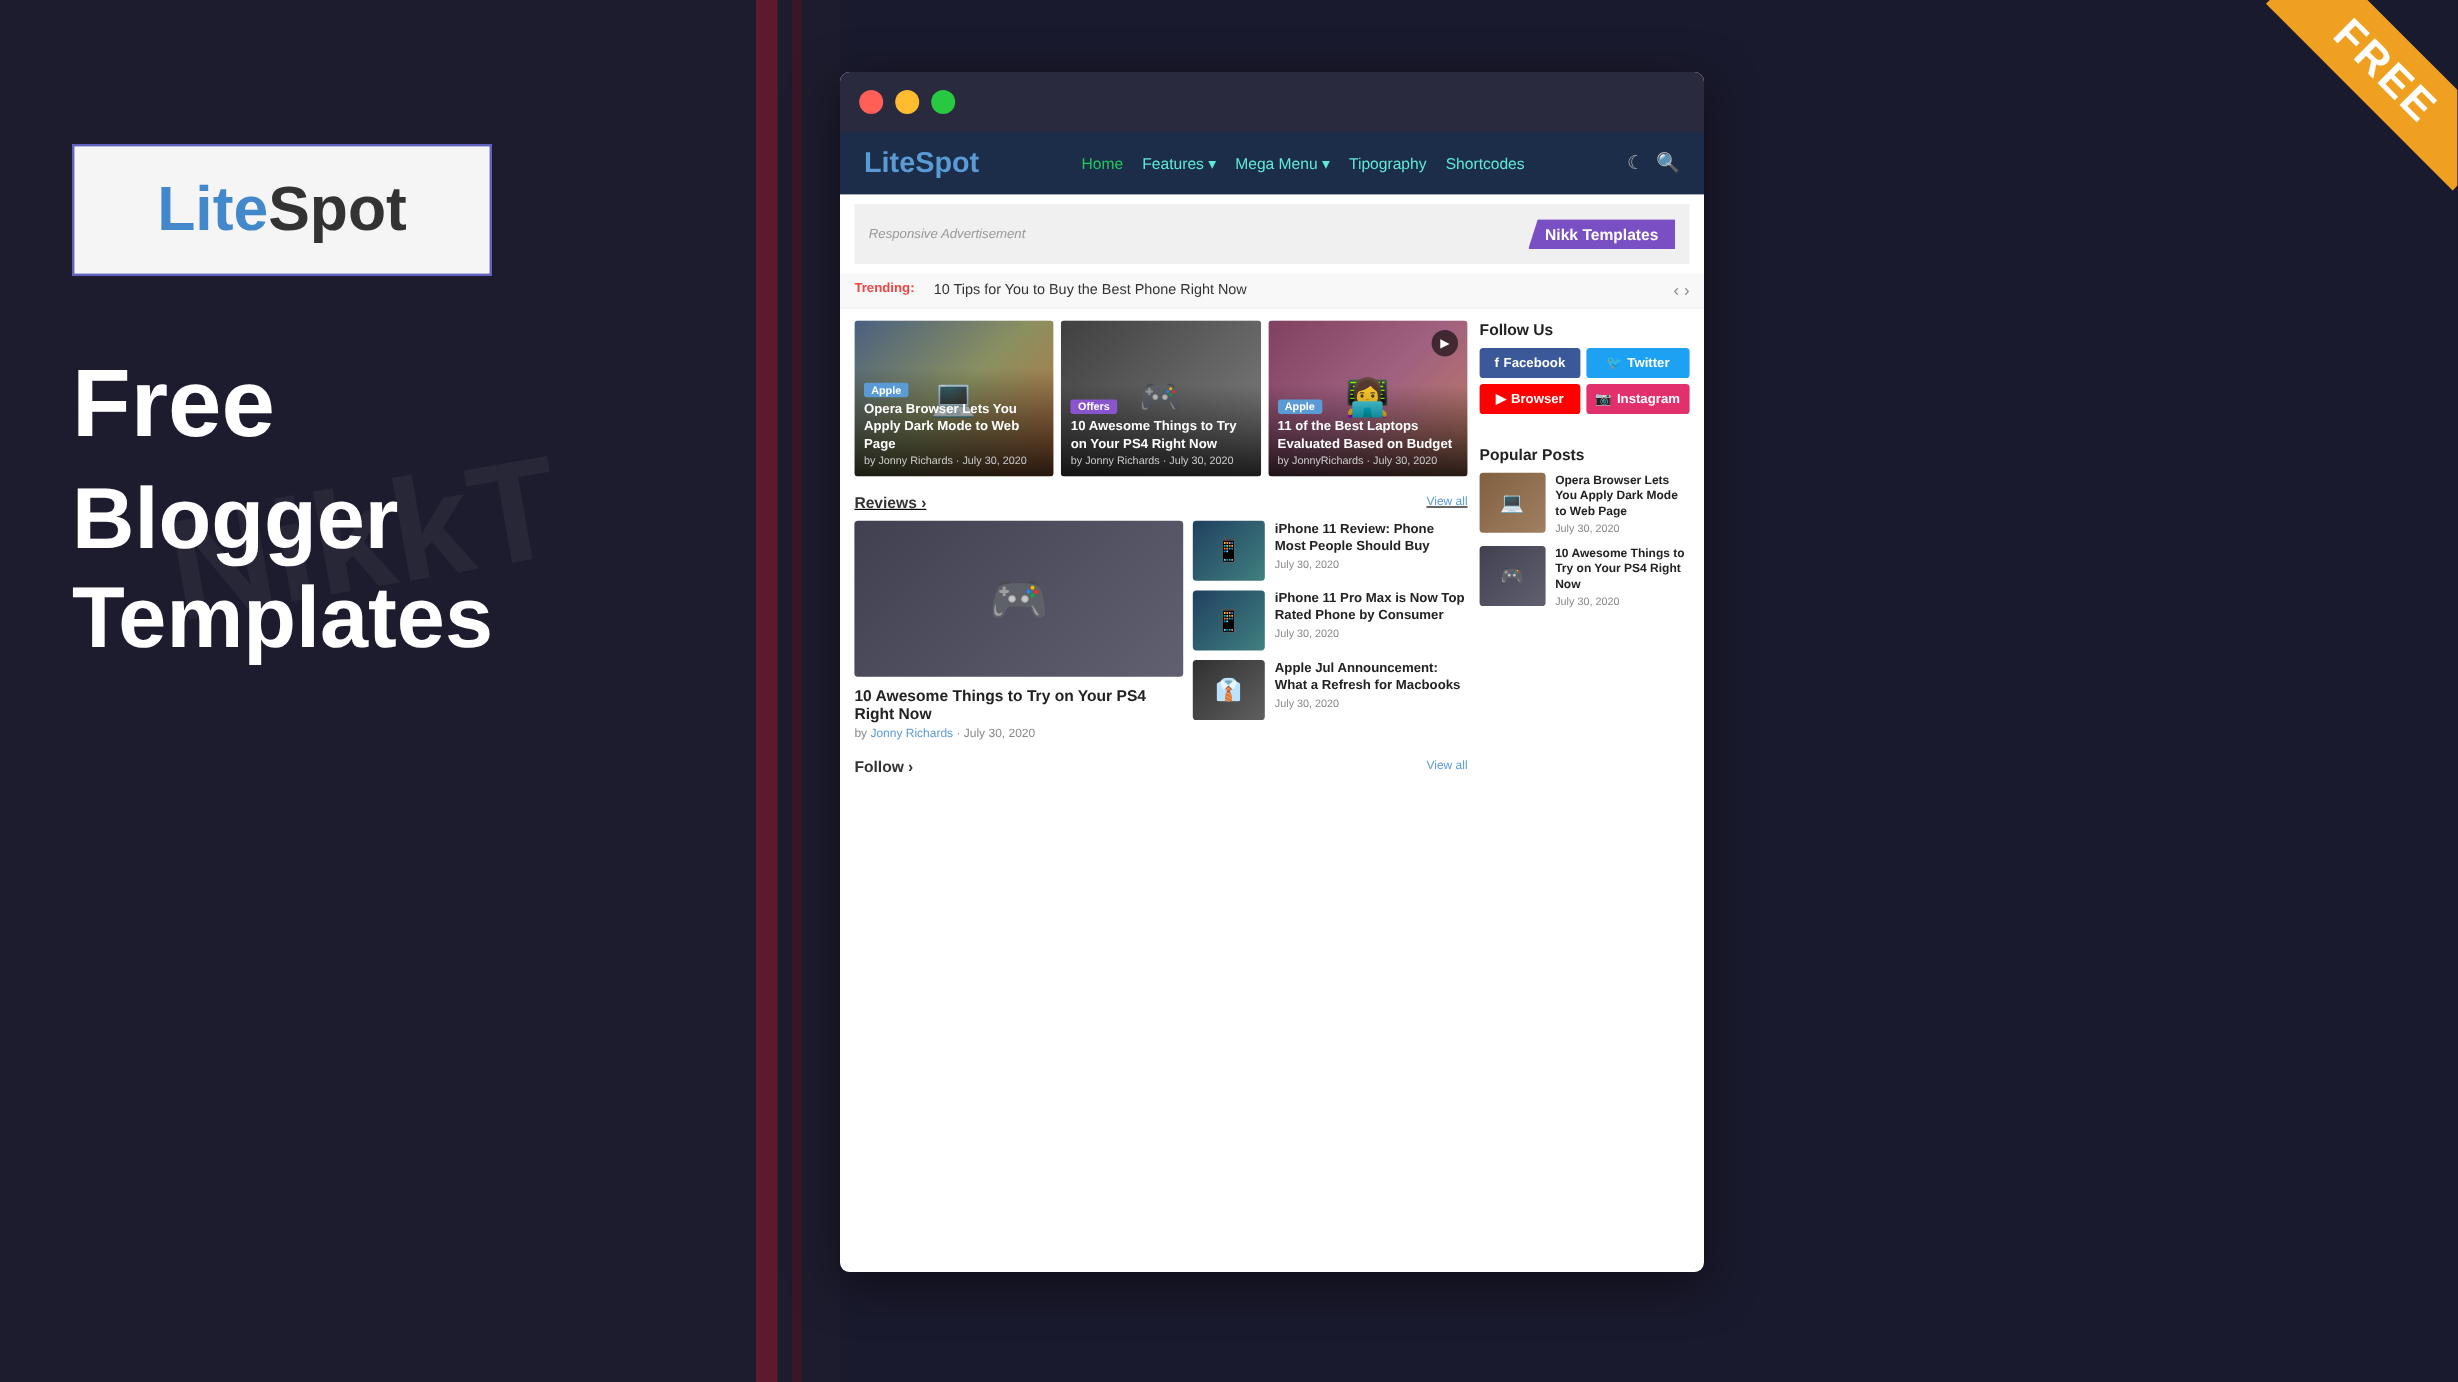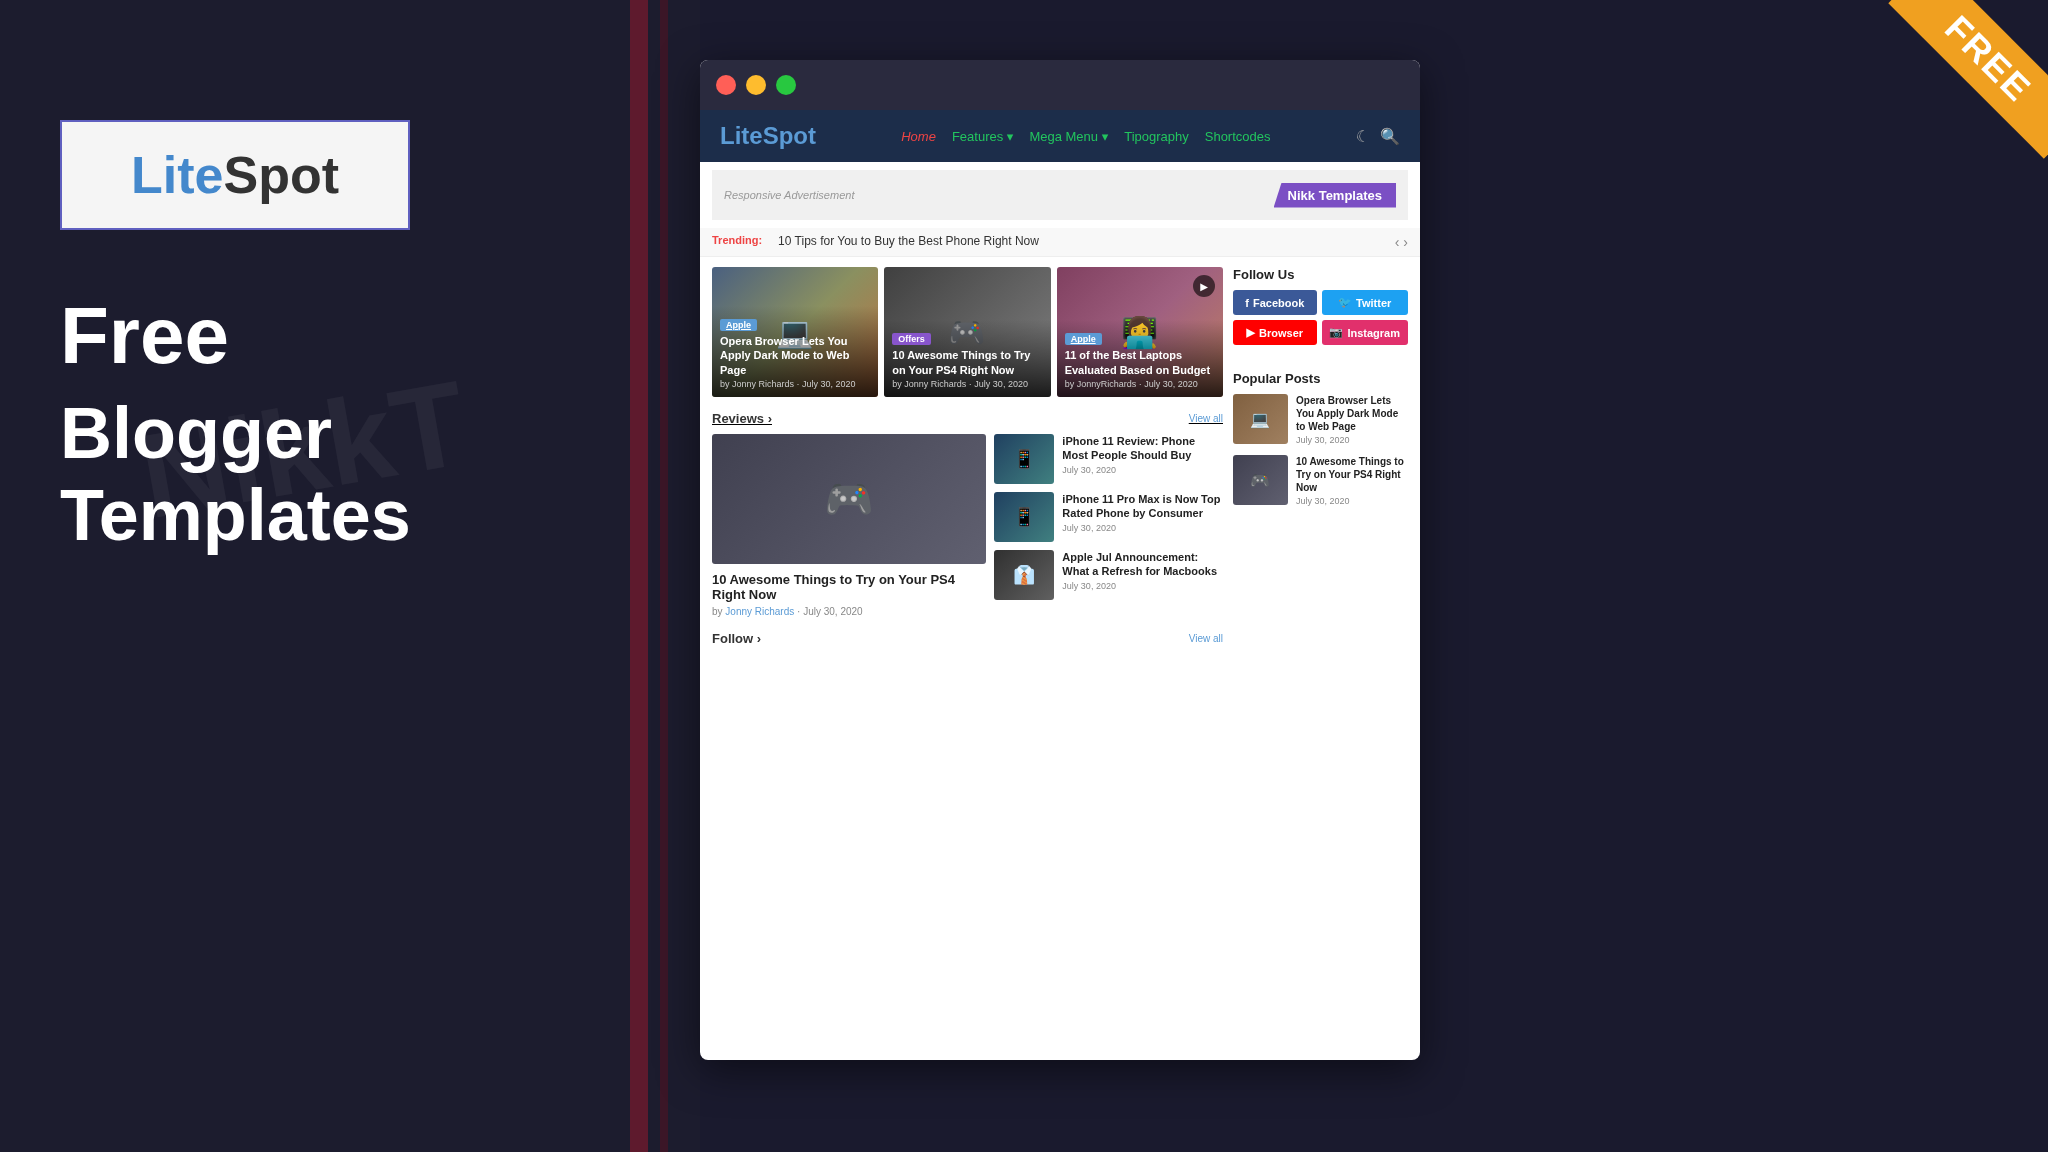--- a/index.html
+++ b/index.html
@@ -145,25 +145,25 @@
       color: white;
       font-family: Arial, sans-serif;
     }
     .site-logo span { color: #5b9bd5; }
     .nav-menu {
       display: flex;
       gap: 16px;
       align-items: center;
     }
     .nav-item {
-      color: #22c55e;
+      color: #5eead4;
       font-size: 13px;
       cursor: pointer;
     }
-    .nav-item.active { color: #ef4444; font-style: italic; }
+    .nav-item.active { color: #22c55e; }
     .nav-icons {
       display: flex;
       gap: 10px;
       align-items: center;
     }
     .nav-icon {
       color: #aaa;
       font-size: 16px;
       cursor: pointer;
     }
@@ -264,21 +264,21 @@
       padding: 8px;
     }
     .card-tag {
       display: inline-block;
       font-size: 9px;
       font-weight: bold;
       padding: 1px 6px;
       border-radius: 2px;
       margin-bottom: 3px;
     }
-    .tag-apple { background: #5b9bd5; color: white; text-decoration: underline; }
+    .tag-apple { background: #5b9bd5; color: white; }
     .tag-offers { background: #8855cc; color: white; }
     .card-title {
       font-size: 11px;
       font-weight: bold;
       color: white;
       line-height: 1.3;
       margin-bottom: 2px;
     }
     .card-meta {
       font-size: 9px;

